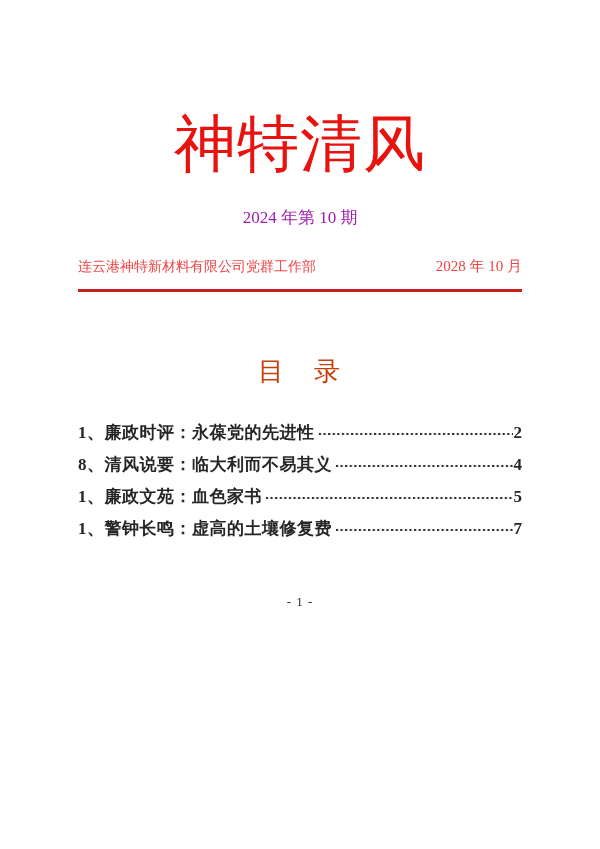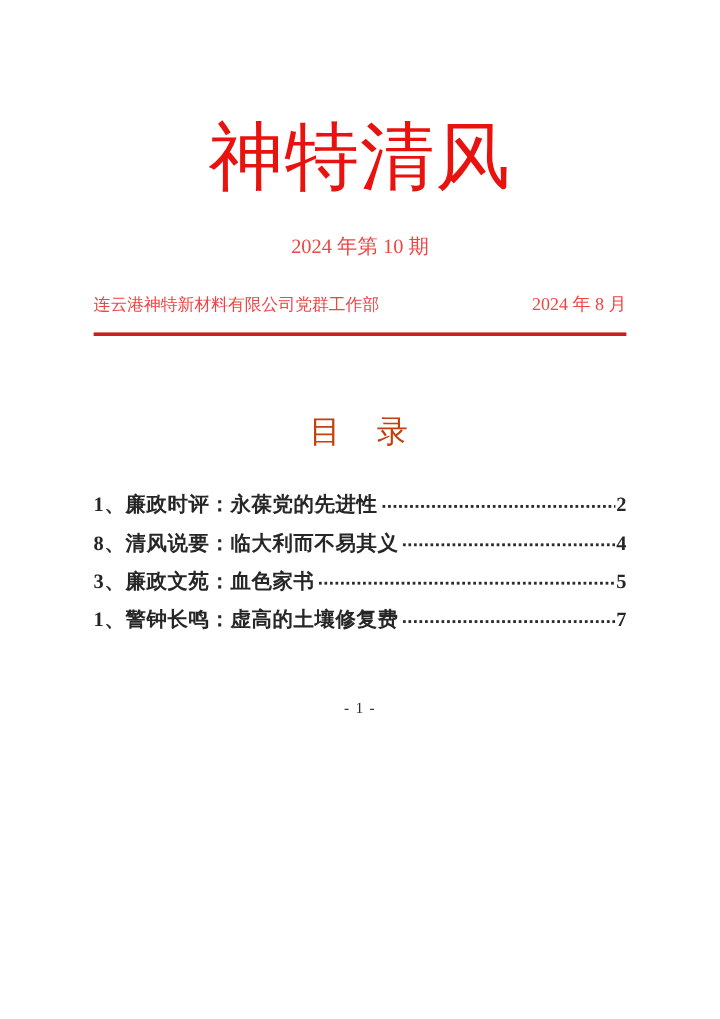--- a/index.html
+++ b/index.html
@@ -1,21 +1,21 @@
 <!DOCTYPE html>
 <html style="--title-red: #e8120e; --rule-red: #c5211d; --text-color: #1f1f1f;"><head>
 <meta charset="utf-8">
 <style>
   * { margin: 0; padding: 0; box-sizing: border-box; }
   html, body { background: #ffffff; }
   .page {
     position: relative;
     width: 600px;
     height: 648px;
-    margin: 0 auto;
+    margin: 12px auto;
     background: #ffffff;
     font-family: "Liberation Serif", "DejaVu Serif", serif;
     color: var(--text-color, #1f1f1f);
     overflow: hidden;
   }
   .content {
     padding: 98px 78px 0 78px;
   }
   .masthead-title {
     text-align: center;
@@ -24,21 +24,21 @@
     font-weight: 400;
     color: var(--title-red, #e8120e);
     letter-spacing: 1px;
     white-space: nowrap;
   }
   .issue-line {
     text-align: center;
     margin-top: 27px;
     font-size: 17px;
     line-height: 24px;
-    color: #ef4444;
+    color: #a21caf;
   }
   .info-row {
     display: flex;
     justify-content: space-between;
     align-items: baseline;
     margin-top: 27px;
     font-size: 14px;
     line-height: 18px;
     color: #ef4444;
   }
@@ -110,21 +110,21 @@
 
 <div class="page">
   <div class="content">
 
     <div class="masthead-title">神特清风</div>
 
     <div class="issue-line">2024 年第 10 期</div>
 
     <div class="info-row">
       <span class="publisher">连云港神特新材料有限公司党群工作部</span>
-      <span class="pub-date">2024 年 8 月</span>
+      <span class="pub-date">2028 年 10 月</span>
     </div>
 
     <div class="red-rule"></div>
 
     <div class="toc-heading">目　录</div>
 
     <ul class="toc-list">
 
         <li class="toc-item">
           <span class="toc-label">1、廉政时评：永葆党的先进性</span>
@@ -132,21 +132,21 @@
           <span class="toc-page">2</span>
         </li>
 
         <li class="toc-item">
           <span class="toc-label">8、清风说要：临大利而不易其义</span>
           <span class="dot-leader"></span>
           <span class="toc-page">4</span>
         </li>
 
         <li class="toc-item">
-          <span class="toc-label">3、廉政文苑：血色家书</span>
+          <span class="toc-label">1、廉政文苑：血色家书</span>
           <span class="dot-leader"></span>
           <span class="toc-page">5</span>
         </li>
 
         <li class="toc-item">
           <span class="toc-label">1、警钟长鸣：虚高的土壤修复费</span>
           <span class="dot-leader"></span>
           <span class="toc-page">7</span>
         </li>
       </ul>

